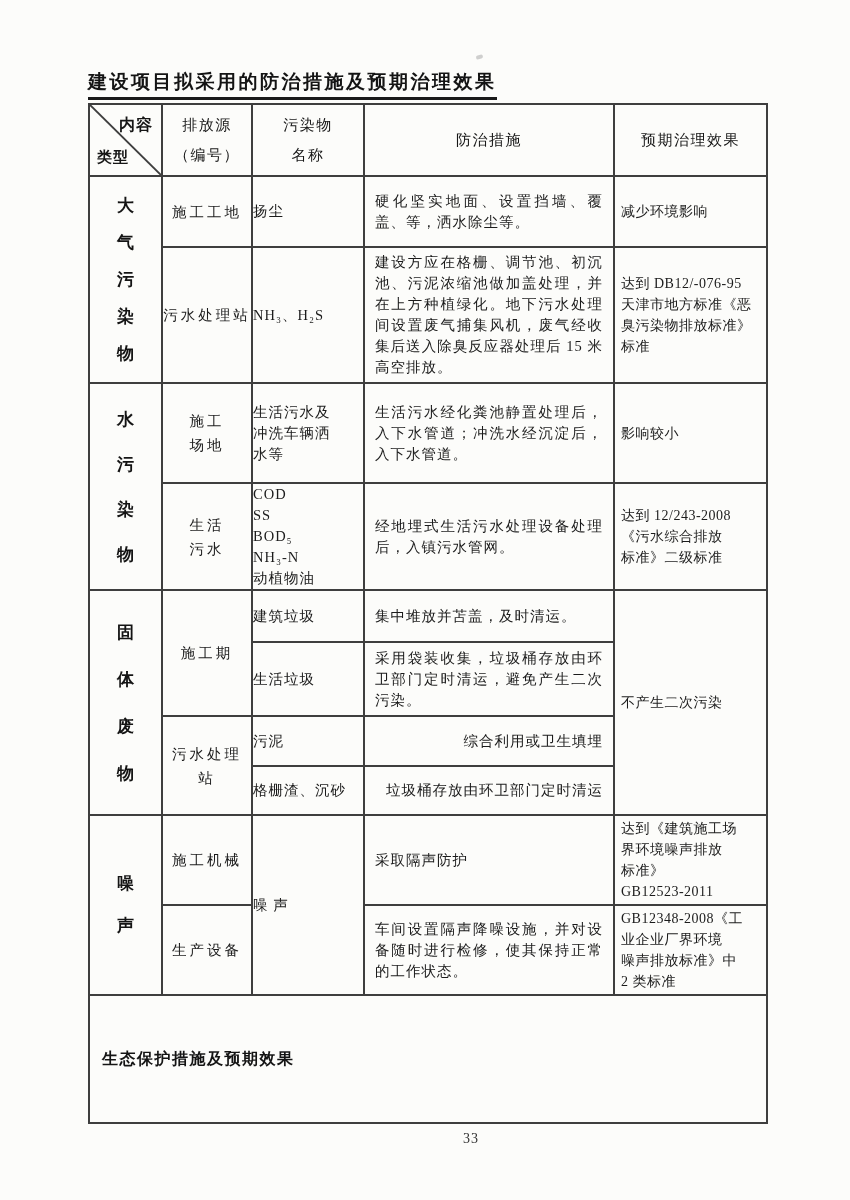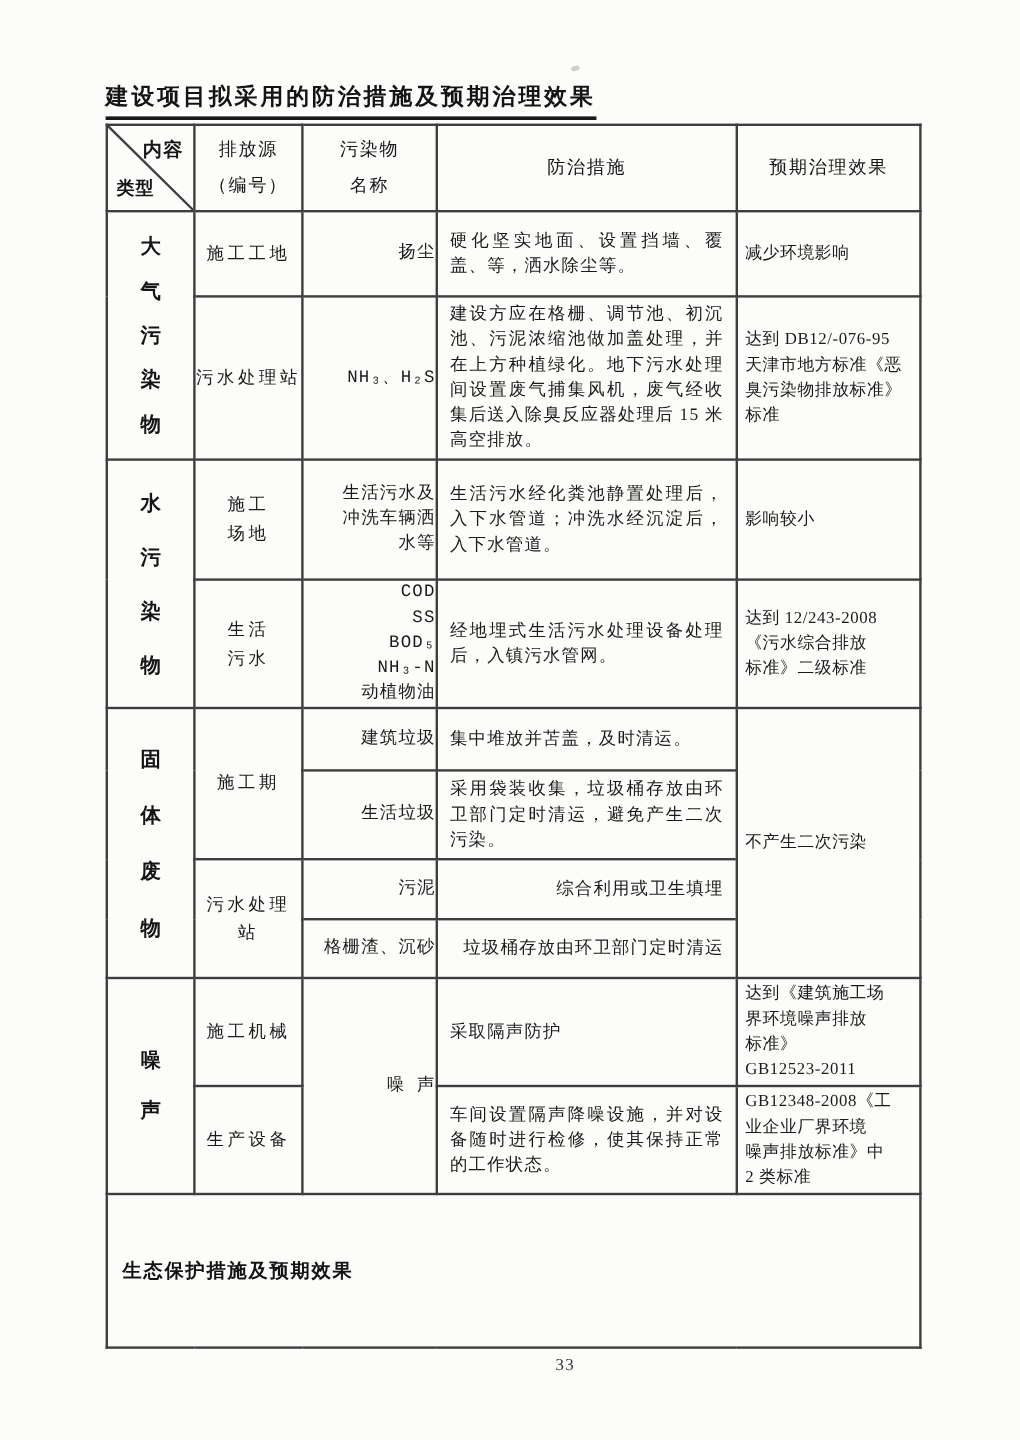--- a/index.html
+++ b/index.html
@@ -60,21 +60,21 @@
     font-family:"Liberation Sans","DejaVu Sans",sans-serif;
     font-weight:bold; font-size:17px; text-align:center;
     white-space:pre-line; color:#141414;
   }
   .lh-air  { line-height:37px; }
   .lh-wat  { line-height:45px; }
   .lh-sol  { line-height:47px; }
   .lh-noi  { line-height:42px; }
 
   .src { text-align:center; font-size:14.5px; letter-spacing:3px; line-height:24px; }
-  .pol { text-align:right; font-size:14.5px; letter-spacing:1px; line-height:21px;font-family:Liberation Mono, monospace; }
+  .pol { text-align:left; font-size:14.5px; letter-spacing:1px; line-height:21px; }
   .mea {
     text-align:justify; text-justify:inter-character;
     font-size:14.5px; letter-spacing:1px; line-height:21px; padding:4px 10px;
   }
   .mea.ctr { text-align:right; }
   .eff { text-align:left; font-size:14px; letter-spacing:0.5px; line-height:21px; padding:2px 6px; }
 
   .eco-cell {
     vertical-align:top;
     font-family:"Liberation Sans","DejaVu Sans",sans-serif;

